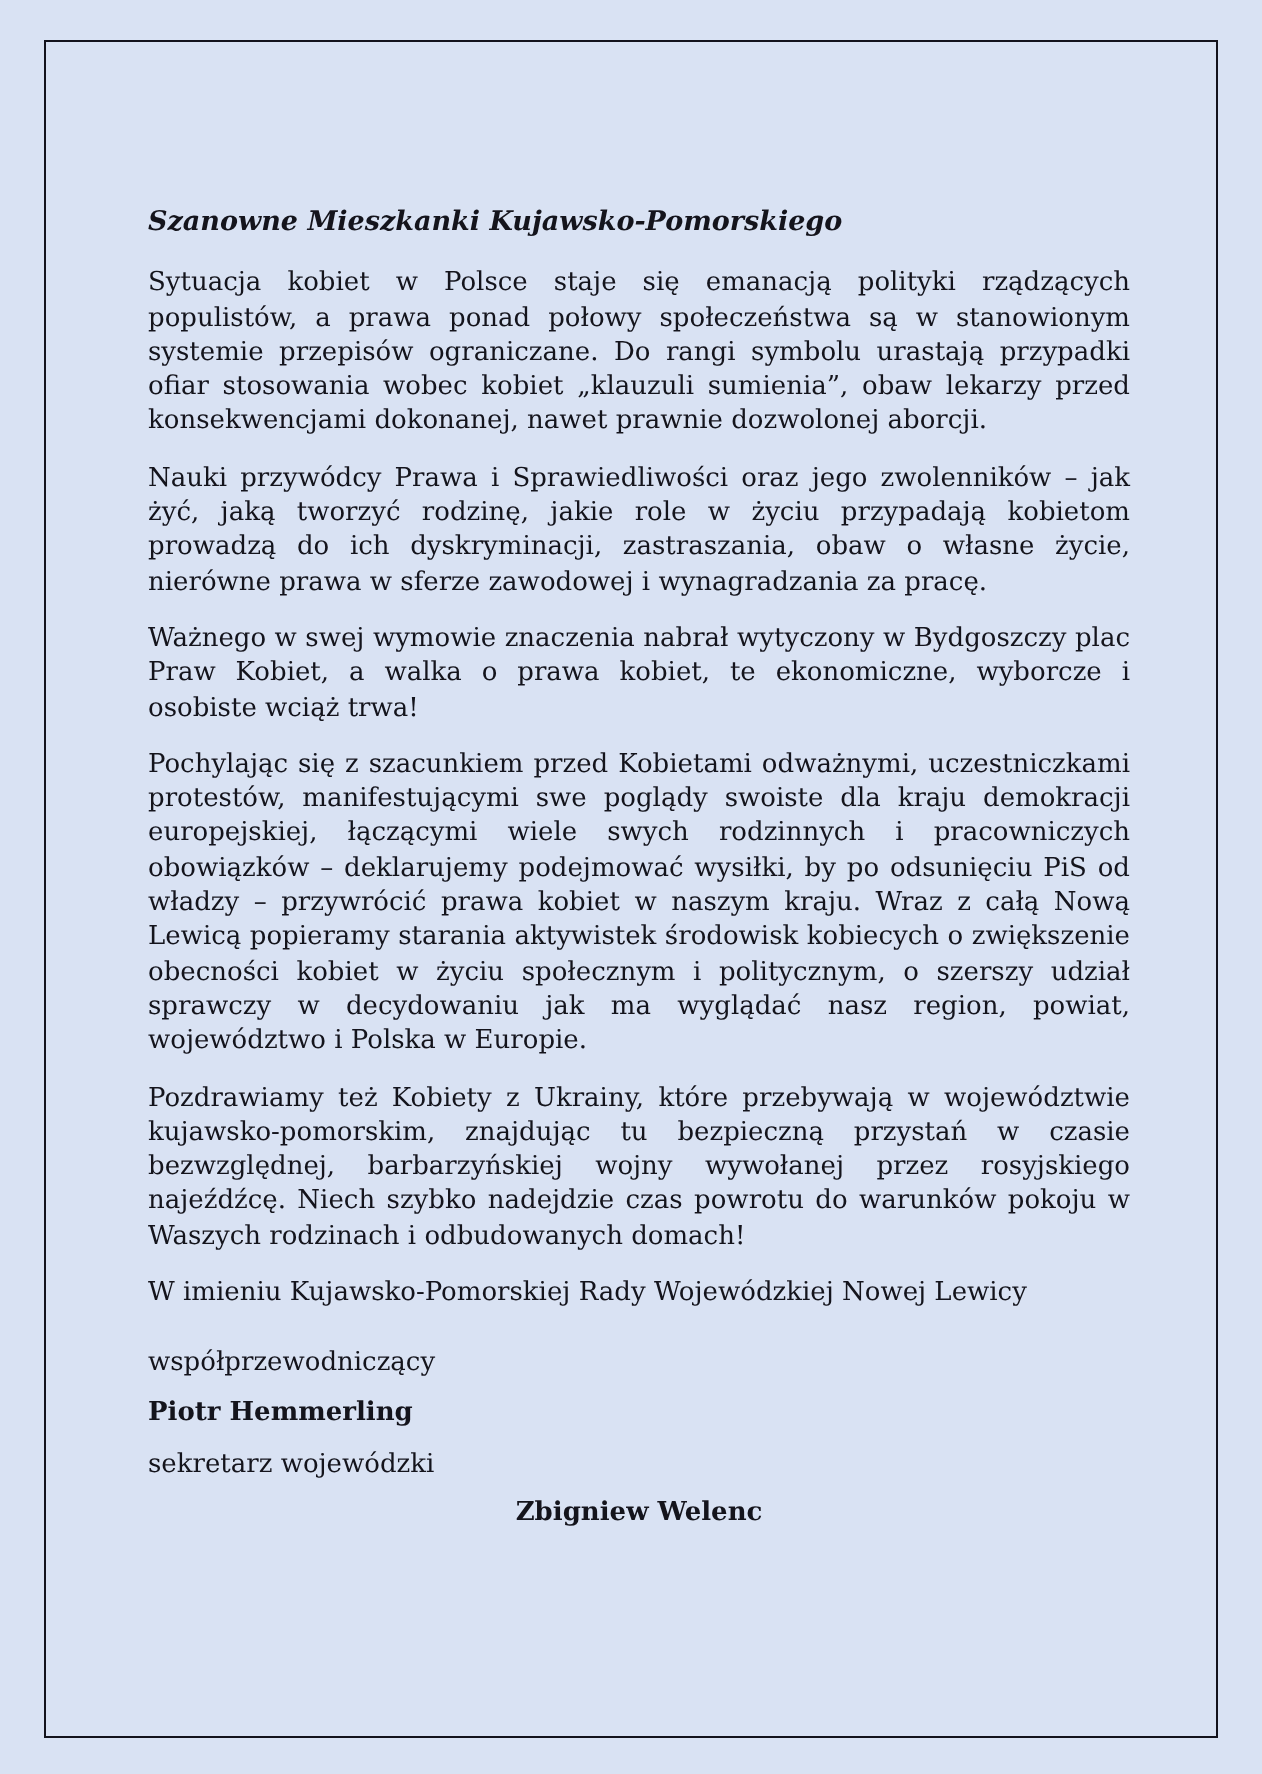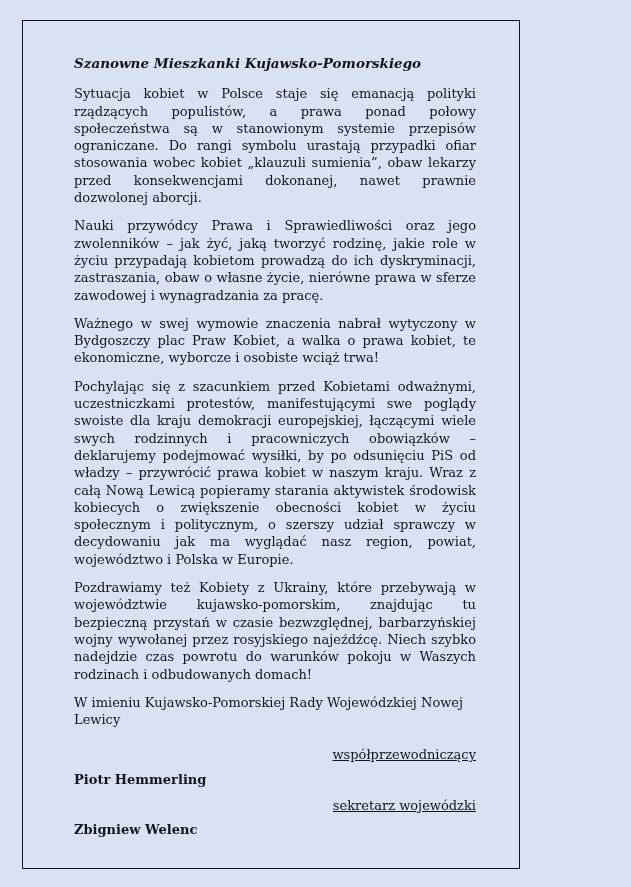--- a/index.html
+++ b/index.html
@@ -12,25 +12,25 @@
     background: #d9e2f3;
     font-family: "DejaVu Serif", "Liberation Serif", serif;
     color: #14141c;
     position: relative;
     overflow: hidden;
   }
   .page {
     position: absolute;
     left: 22px;
     top: 20px;
-    width: 498px;
+    width: 587px;
     height: 849px;
     border: 1px solid #13131d;
     box-sizing: border-box;
-    padding: 34px 43px 0 51px;
+    padding: 82px 43px 0 51px;
   }
   .letter {
     font-size: 13px;
     line-height: 17.3px;
     text-align: justify;
   }
   .heading {
     font-weight: bold;
     font-style: italic;
     font-size: 13.5px;
@@ -38,32 +38,32 @@
     text-align: left;
   }
   p.body-par {
     margin: 0 0 11px 0;
   }
   .on-behalf {
     margin: 0 0 18px 0;
     text-align: left;
   }
   .center-line {
-    text-align: right;
+    text-align: left;
     margin: 0 0 7px 0;
-    text-decoration: underline;
   }
   .names-row {
     display: flex;
     justify-content: space-between;
     font-weight: bold;
     margin: 0 0 9px 0;
     align-items: flex-end;
   }
   .secretary-name {
+    text-align: center;
     font-weight: bold;
     margin: 0 0 7px 0;
   }
 </style>
 </head>
 <body>
 
 <div class="page">
   <div class="letter">
 

